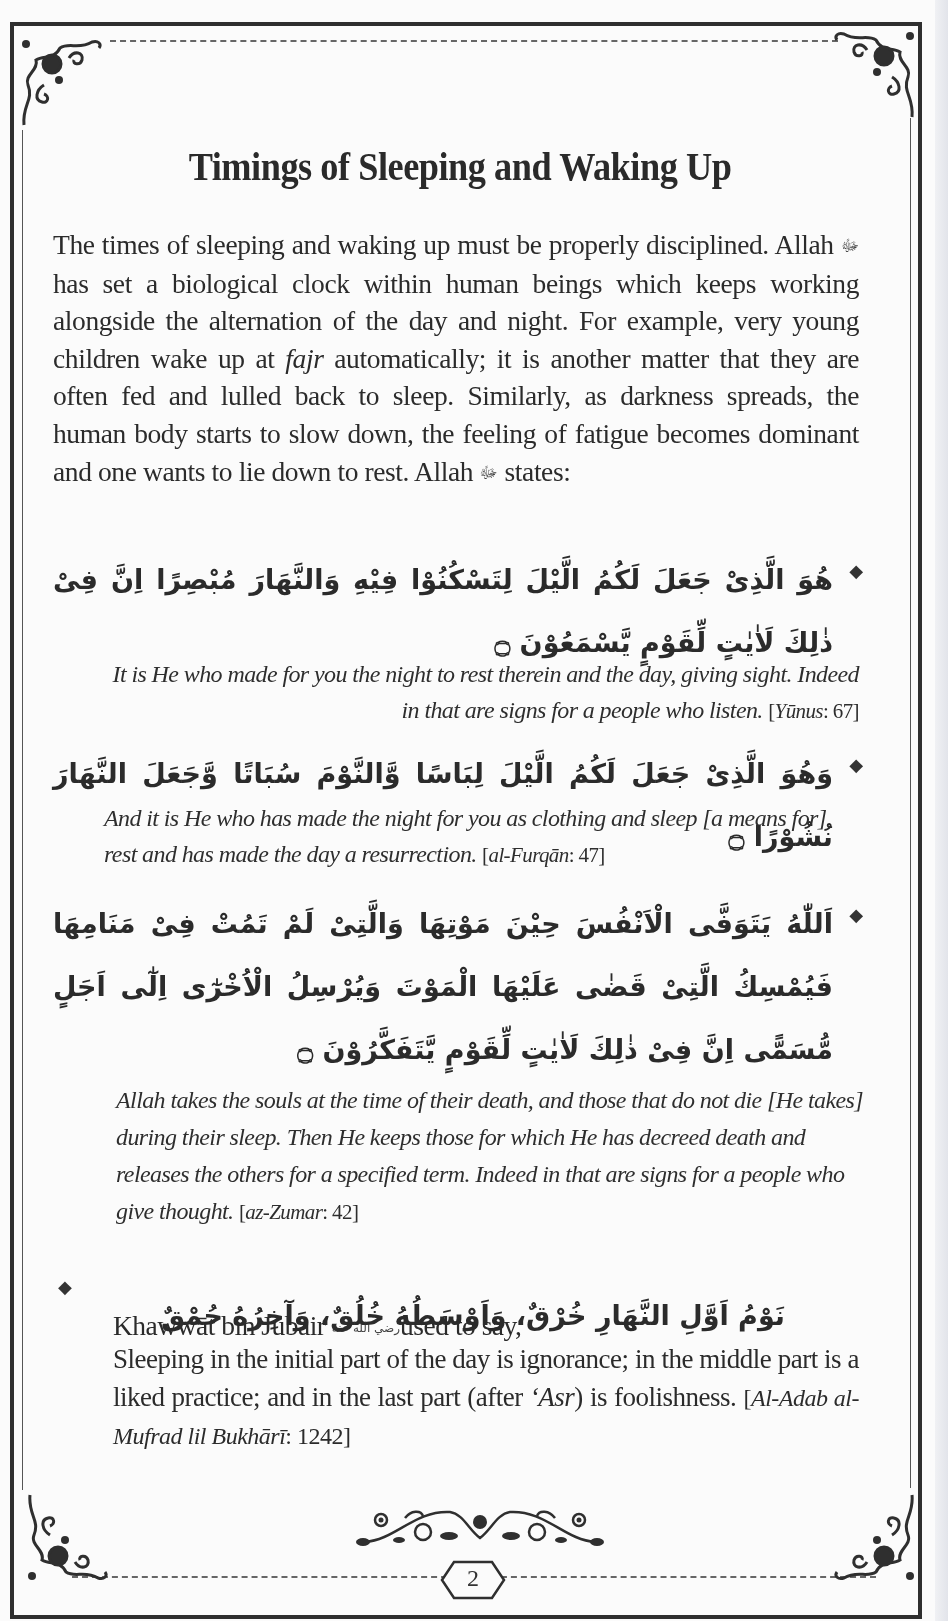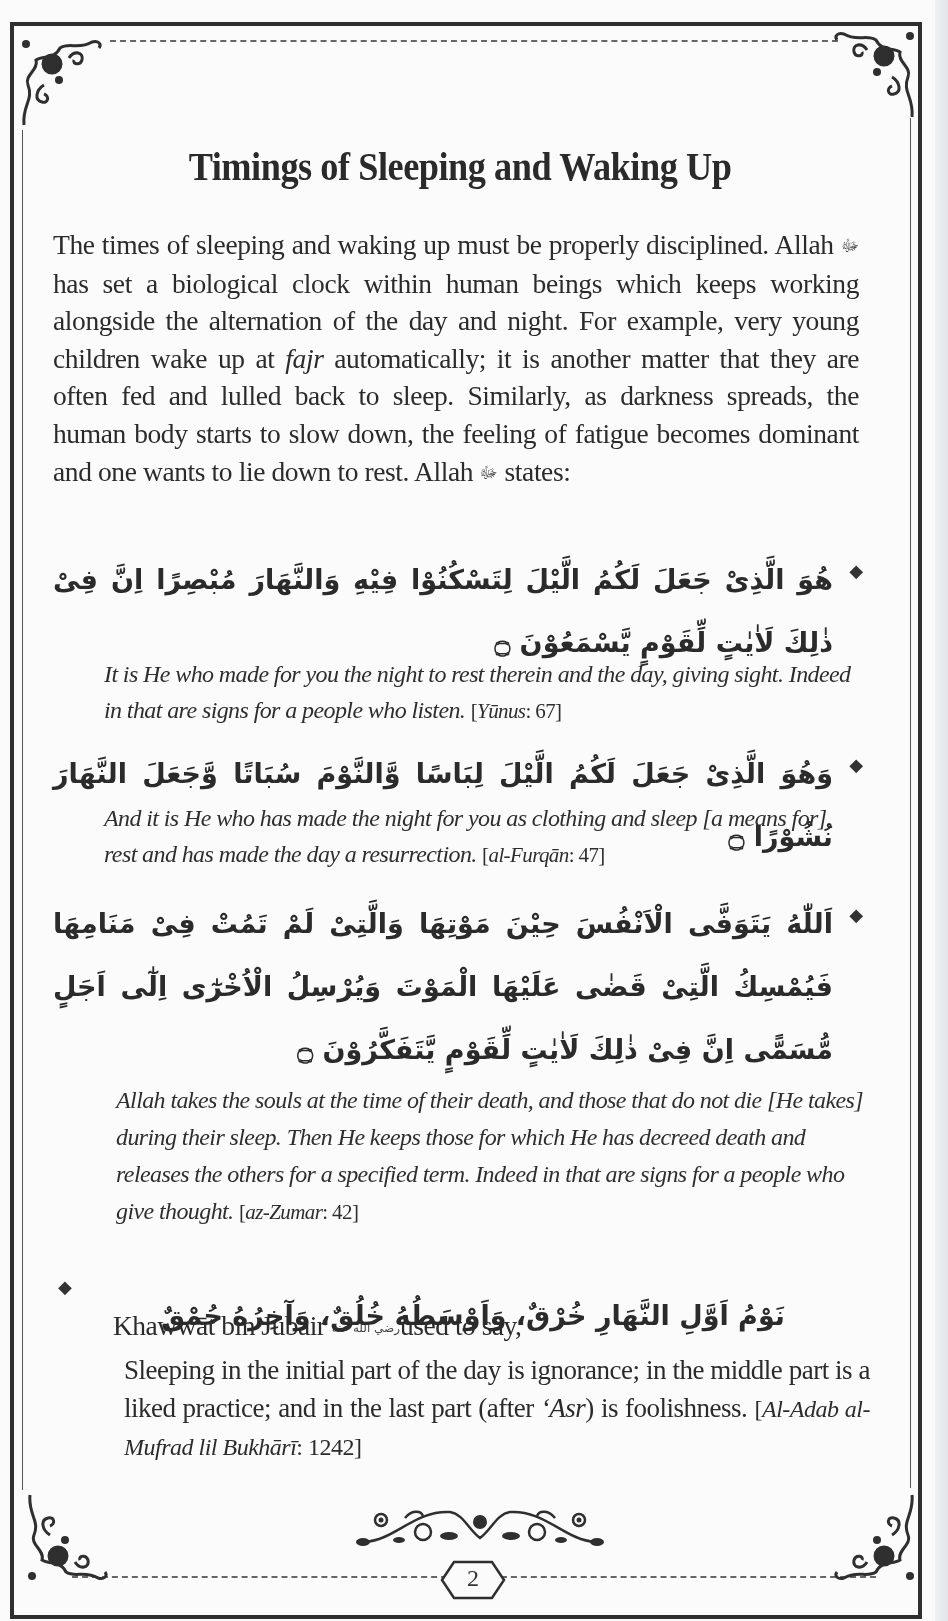--- a/index.html
+++ b/index.html
@@ -150,21 +150,21 @@
 <h1 class="title">Timings of Sleeping and Waking Up</h1>
 
 <p class="body intro" style="margin:0;">
   <span>The times of sleeping and waking up must be properly disciplined. Allah </span><span class="honor">ﷻ</span><span> has set a biological clock within human beings which keeps working alongside the alternation of the day and night. For example, very young children wake up at </span><i>fajr</i><span> automatically; it is another matter that they are often fed and lulled back to sleep. Similarly, as darkness spreads, the human body starts to slow down, the feeling of fatigue becomes dominant and one wants to lie down to rest. Allah </span><span class="honor">ﷻ</span><span> states:</span>
 </p>
 
 <div class="bullet-row" style="top:548px;">
   <span class="bullet" style="top:12px;">◆</span>
   <div class="arabic">هُوَ الَّذِىْ جَعَلَ لَكُمُ الَّيْلَ لِتَسْكُنُوْا فِيْهِ وَالنَّهَارَ مُبْصِرًا اِنَّ فِىْ ذٰلِكَ لَاٰيٰتٍ لِّقَوْمٍ يَّسْمَعُوْنَ ۝</div>
 </div>
-<p class="translation" style="top:656px; margin:0;">
+<p class="translation" style="top:656px; margin:0;text-align:right;">
   <span>It is He who made for you the night to rest therein and the day, giving sight. Indeed in that are signs for a people who listen. </span><span class="ref"><span>[</span><i>Yūnus</i><span>: 67]</span></span>
 </p>
 
 <div class="bullet-row" style="top:742px;">
   <span class="bullet" style="top:12px;">◆</span>
   <div class="arabic">وَهُوَ الَّذِىْ جَعَلَ لَكُمُ الَّيْلَ لِبَاسًا وَّالنَّوْمَ سُبَاتًا وَّجَعَلَ النَّهَارَ نُشُوْرًا ۝</div>
 </div>
 <p class="translation" style="top:800px; margin:0;">
   <span>And it is He who has made the night for you as clothing and sleep [a means for] rest and has made the day a resurrection. </span><span class="ref"><span>[</span><i>al-Furqān</i><span>: 47]</span></span>
 </p>
@@ -175,21 +175,21 @@
 </div>
 <p class="translation" style="top:1070px; margin:12px; line-height:37px;">
   <span>Allah takes the souls at the time of their death, and those that do not die [He takes] during their sleep. Then He keeps those for which He has decreed death and releases the others for a specified term. Indeed in that are signs for a people who give thought. </span><span class="ref"><span>[</span><i>az-Zumar</i><span>: 42]</span></span>
 </p>
 
 <span class="bullet-left" style="position:absolute; left:58px; top:1276px;">◆</span>
 <div class="khawwat">
   <span>Khawwāt bin Jubair </span><span class="honor" style="font-family:'DejaVu Sans',sans-serif; font-size:12px;">رضي الله عنه</span><span>used to say,</span>
 </div>
 <div class="saying">نَوْمُ اَوَّلِ النَّهَارِ خُرْقٌ، وَاَوْسَطُهُ خُلُقٌ، وَآخِرُهُ حُمْقٌ</div>
-<p class="saying-translation" style="margin:11px;">
+<p class="saying-translation" style="margin:0;">
   <span>Sleeping in the initial part of the day is ignorance; in the middle part is a liked practice; and in the last part (after </span><i>‘Asr</i><span>) is foolishness. </span><span class="ref" style="font-size:24px;"><span>[</span><i>Al-Adab al-Mufrad lil Bukhārī</i><span>: 1242]</span></span>
 </p>
 
 <div class="flourish">
   <svg viewBox="0 0 270 55" width="270" height="55">
     <g fill="none" stroke="#2f2f2f" stroke-width="2.5">
       <path d="M20 42 C50 40 70 10 105 12 C118 14 124 30 135 38 C146 30 152 14 165 12 C200 10 220 40 250 42"></path>
       <circle cx="36" cy="20" r="6"></circle>
         <circle cx="234" cy="20" r="6"></circle>
       <circle cx="78" cy="32" r="8"></circle>

